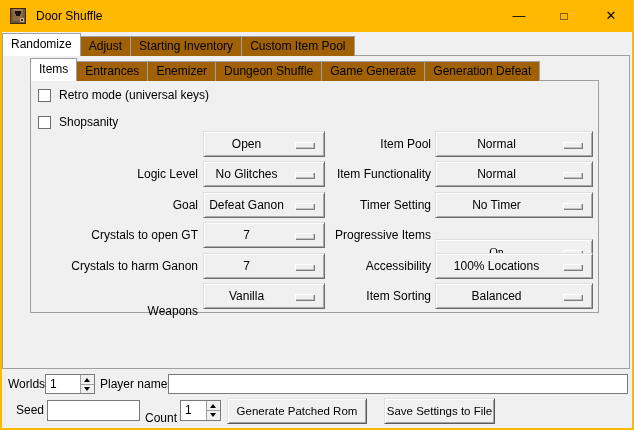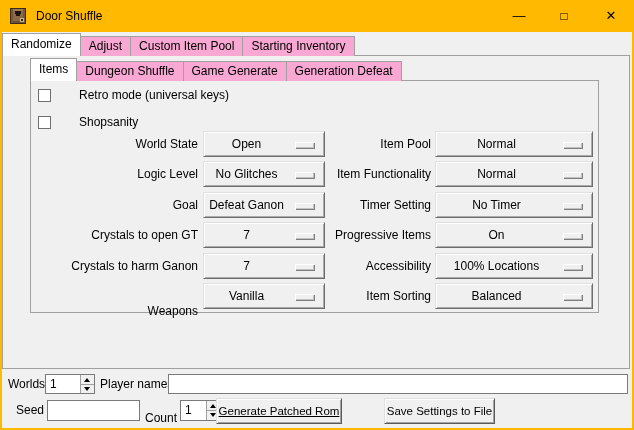--- a/index.html
+++ b/index.html
@@ -25,27 +25,27 @@
   
   .frame{position:absolute;border:1px solid #a0a0a0;box-sizing:border-box;background:#f0f0f0;}
   #outer-frame{left:2px;top:55px;width:628px;height:314px;z-index:1;}
   #inner-frame{left:30px;top:80px;width:569px;height:233px;z-index:2;}
 
   .tabbar{position:absolute;display:flex;align-items:flex-end;z-index:3;}
   #outer-tabs{left:2px;top:33px;height:23px;}
   #inner-tabs{left:30px;top:58px;height:23px;}
   .tab{
     box-sizing:border-box;border:1px solid #a0a0a0;border-bottom:none;
-    background:#f9a8d4;padding:0 8px;height:20px;line-height:19px;white-space:nowrap;
+    background:#a16207;padding:0 8px;height:20px;line-height:19px;white-space:nowrap;
   }
   .tab + .tab{margin-left:-1px;}
   .tab.active{background:#ffffff;height:23px;line-height:21px;position:relative;z-index:4;}
 
   
-  .cb-row{position:absolute;left:38px;display:flex;align-items:center;z-index:5;gap:20px;}
+  .cb-row{position:absolute;left:38px;display:flex;align-items:center;z-index:5;}
   .cb-box{width:13px;height:13px;box-sizing:border-box;background:#fff;border:1px solid #6e6e6e;}
   .cb-label{margin-left:8px;}
 
   
   .opt-label{position:absolute;height:26px;line-height:26px;text-align:right;z-index:5;white-space:nowrap;}
   .opt-label.l{left:34px;width:164px;}
   .opt-label.r{left:310px;width:121px;}
   .opt-btn{
     position:absolute;height:26px;box-sizing:border-box;z-index:5;
     background:#f0f0f0;border:1px solid;border-color:#e0e0e0 #6d6d6d #6d6d6d #e0e0e0;
@@ -75,21 +75,21 @@
     border-left:3px solid transparent;border-right:3px solid transparent;border-bottom:4px solid #000;}
   .spin-down::after{content:"";position:absolute;left:3px;top:2px;
     border-left:3px solid transparent;border-right:3px solid transparent;border-top:4px solid #000;}
 
   .btn{
     position:absolute;top:398px;height:26px;box-sizing:border-box;
     background:#f0f0f0;border:1px solid;border-color:#e0e0e0 #5a5a5a #5a5a5a #e0e0e0;
     box-shadow:inset 1px 1px 0 #ffffff, inset -1px -1px 0 #a3a3a3;
     text-align:center;line-height:24px;font-size:11.5px;white-space:nowrap;cursor:default;
   }
-  #generate-btn{left:216px;width:126px;text-decoration:underline;}
+  #generate-btn{left:227px;width:140px;}
   #save-btn{left:384px;width:111px;}
   #open-btn{left:496px;width:130px;}
 </style>
 </head>
 <body>
 
 <div id="win">
 
   <div id="titlebar" class="gold">
     <svg id="app-icon" viewBox="0 0 16 16" xmlns="http://www.w3.org/2000/svg">
@@ -112,41 +112,42 @@
   <div id="border-left" class="gold"></div>
   <div id="border-right" class="gold"></div>
   <div id="border-bottom" class="gold"></div>
 
   <div id="outer-frame" class="frame"></div>
   <div id="inner-frame" class="frame"></div>
 
   <div id="outer-tabs" class="tabbar">
     <div class="tab active">Randomize</div>
     <div class="tab">Adjust</div>
+    <div class="tab">Starting Inventory</div>
     <div class="tab">Custom Item Pool</div>
-    <div class="tab">Starting Inventory</div>
   </div>
 
   <div id="inner-tabs" class="tabbar">
     <div class="tab active">Items</div>
+    <div class="tab">Entrances</div>
+    <div class="tab">Enemizer</div>
     <div class="tab">Dungeon Shuffle</div>
     <div class="tab">Game Generate</div>
     <div class="tab">Generation Defeat</div>
   </div>
 
   <div class="cb-row" style="top:88px;">
     <span class="cb-box"></span>
     <span class="cb-label">Retro mode (universal keys)</span>
   </div>
   <div class="cb-row" style="top:115px;">
     <span class="cb-box"></span>
     <span class="cb-label">Shopsanity</span>
   </div>
 
-  <div class="opt-label l" style="top:131px;">World State</div>
   <div class="opt-btn l" style="top:131px;">
     <span>Open</span>
     <span class="opt-indicator"></span>
   </div>
 
   <div class="opt-label l" style="top:161px;">Logic Level</div>
   <div class="opt-btn l" style="top:161px;">
     <span>No Glitches</span>
     <span class="opt-indicator"></span>
   </div>
@@ -187,21 +188,21 @@
     <span class="opt-indicator"></span>
   </div>
 
   <div class="opt-label r" style="top:192px;">Timer Setting</div>
   <div class="opt-btn r" style="top:192px;">
     <span>No Timer</span>
     <span class="opt-indicator"></span>
   </div>
 
   <div class="opt-label r" style="top:222px;">Progressive Items</div>
-  <div class="opt-btn r" style="top:222px;">
+  <div class="opt-btn r" style="top:239px;font-family:Liberation Serif, serif;">
     <span>On</span>
     <span class="opt-indicator"></span>
   </div>
 
   <div class="opt-label r" style="top:253px;">Accessibility</div>
   <div class="opt-btn r" style="top:253px;">
     <span>100% Locations</span>
     <span class="opt-indicator"></span>
   </div>
 

